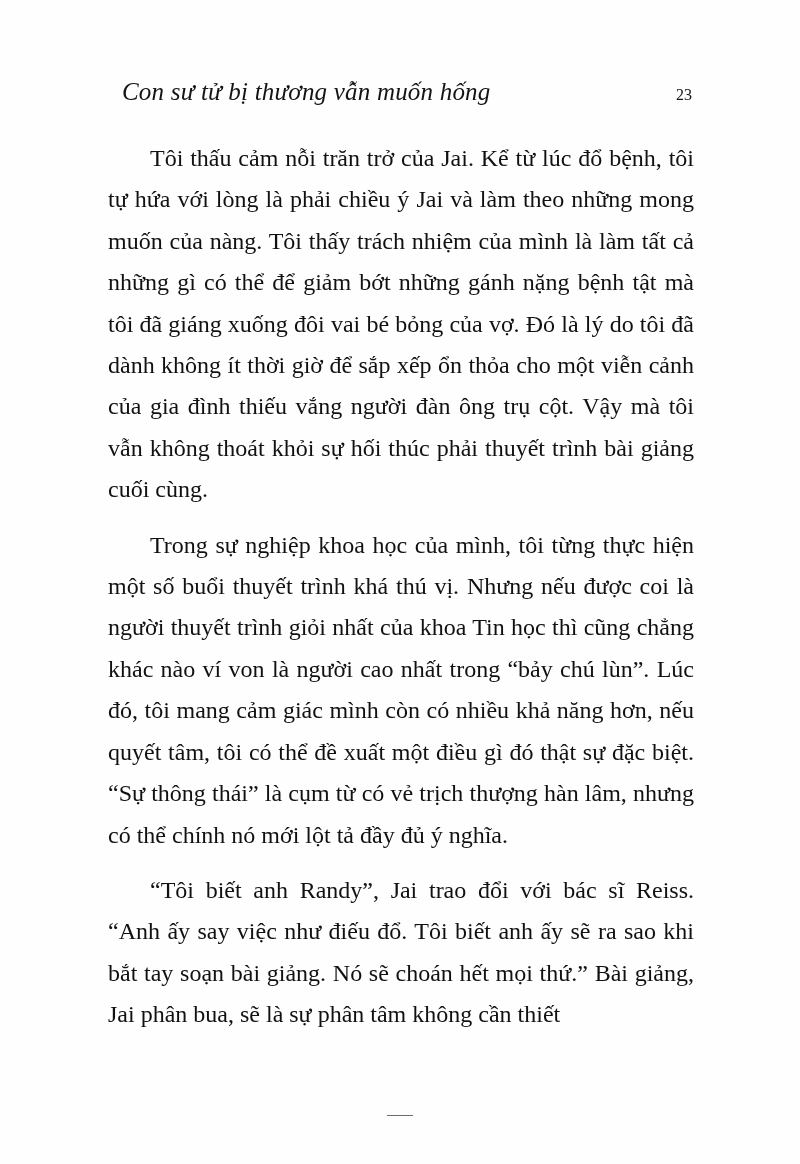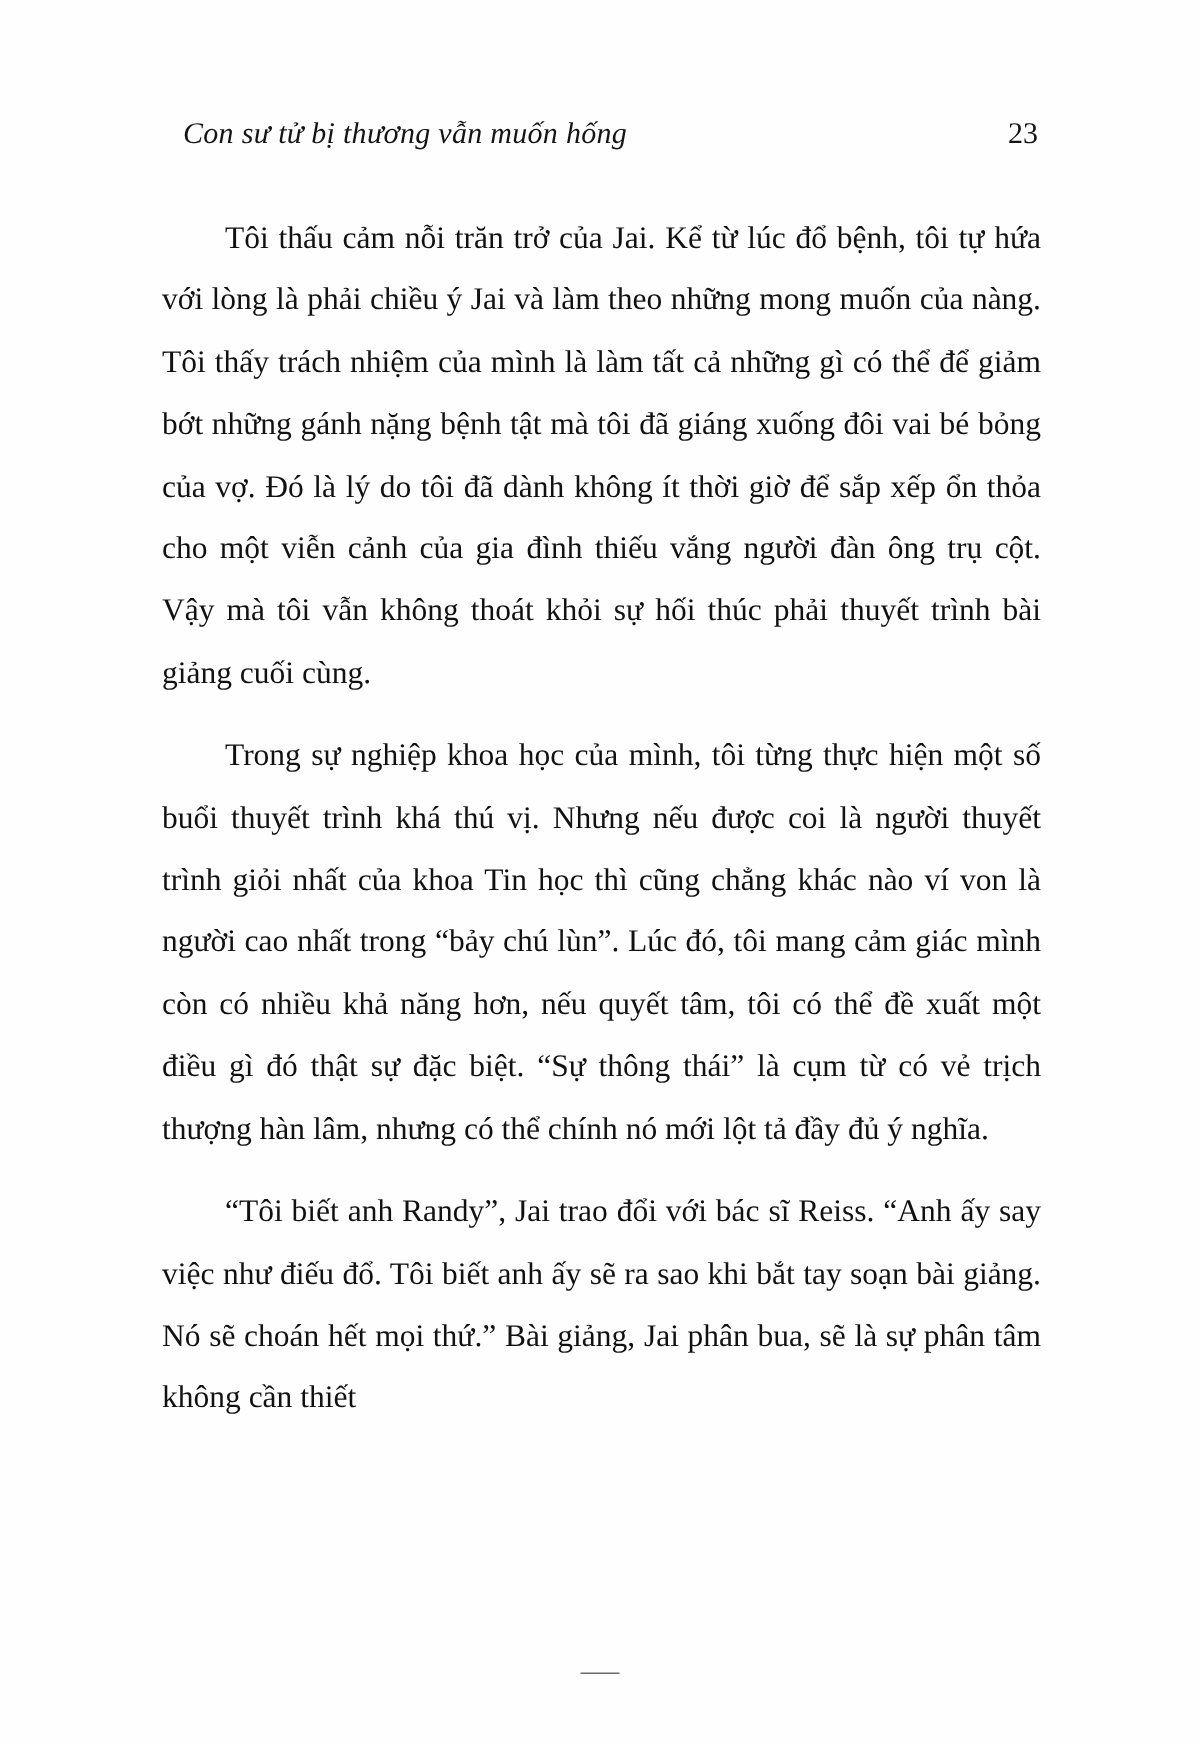--- a/index.html
+++ b/index.html
@@ -20,40 +20,40 @@
     position: absolute;
     left: 108px;
     top: 78px;
     width: 584px;
     display: flex;
     align-items: baseline;
     justify-content: space-between;
   }
   .header-title {
     font-style: italic;
-    font-size: 20px;
+    font-size: 25px;
     letter-spacing: 0.2px;
     color: #141414;
     white-space: nowrap;
     margin-left: 14px;
   }
   .header-page {
-    font-size: 20px;
+    font-size: 16px;
     color: #141414;
     font-style: normal;
   }
   .body-text {
     position: absolute;
     left: 108px;
     top: 138px;
     width: 586px;
   }
   .para {
     margin: 0 0 14px 0;
-    font-size: 21px;
+    font-size: 24px;
     line-height: 41.4px;
     text-align: justify;
     text-justify: inter-word;
     text-indent: 42px;
     color: #111111;
     hyphens: none;
   }
   .para:last-child {
     margin-bottom: 0;
   }

